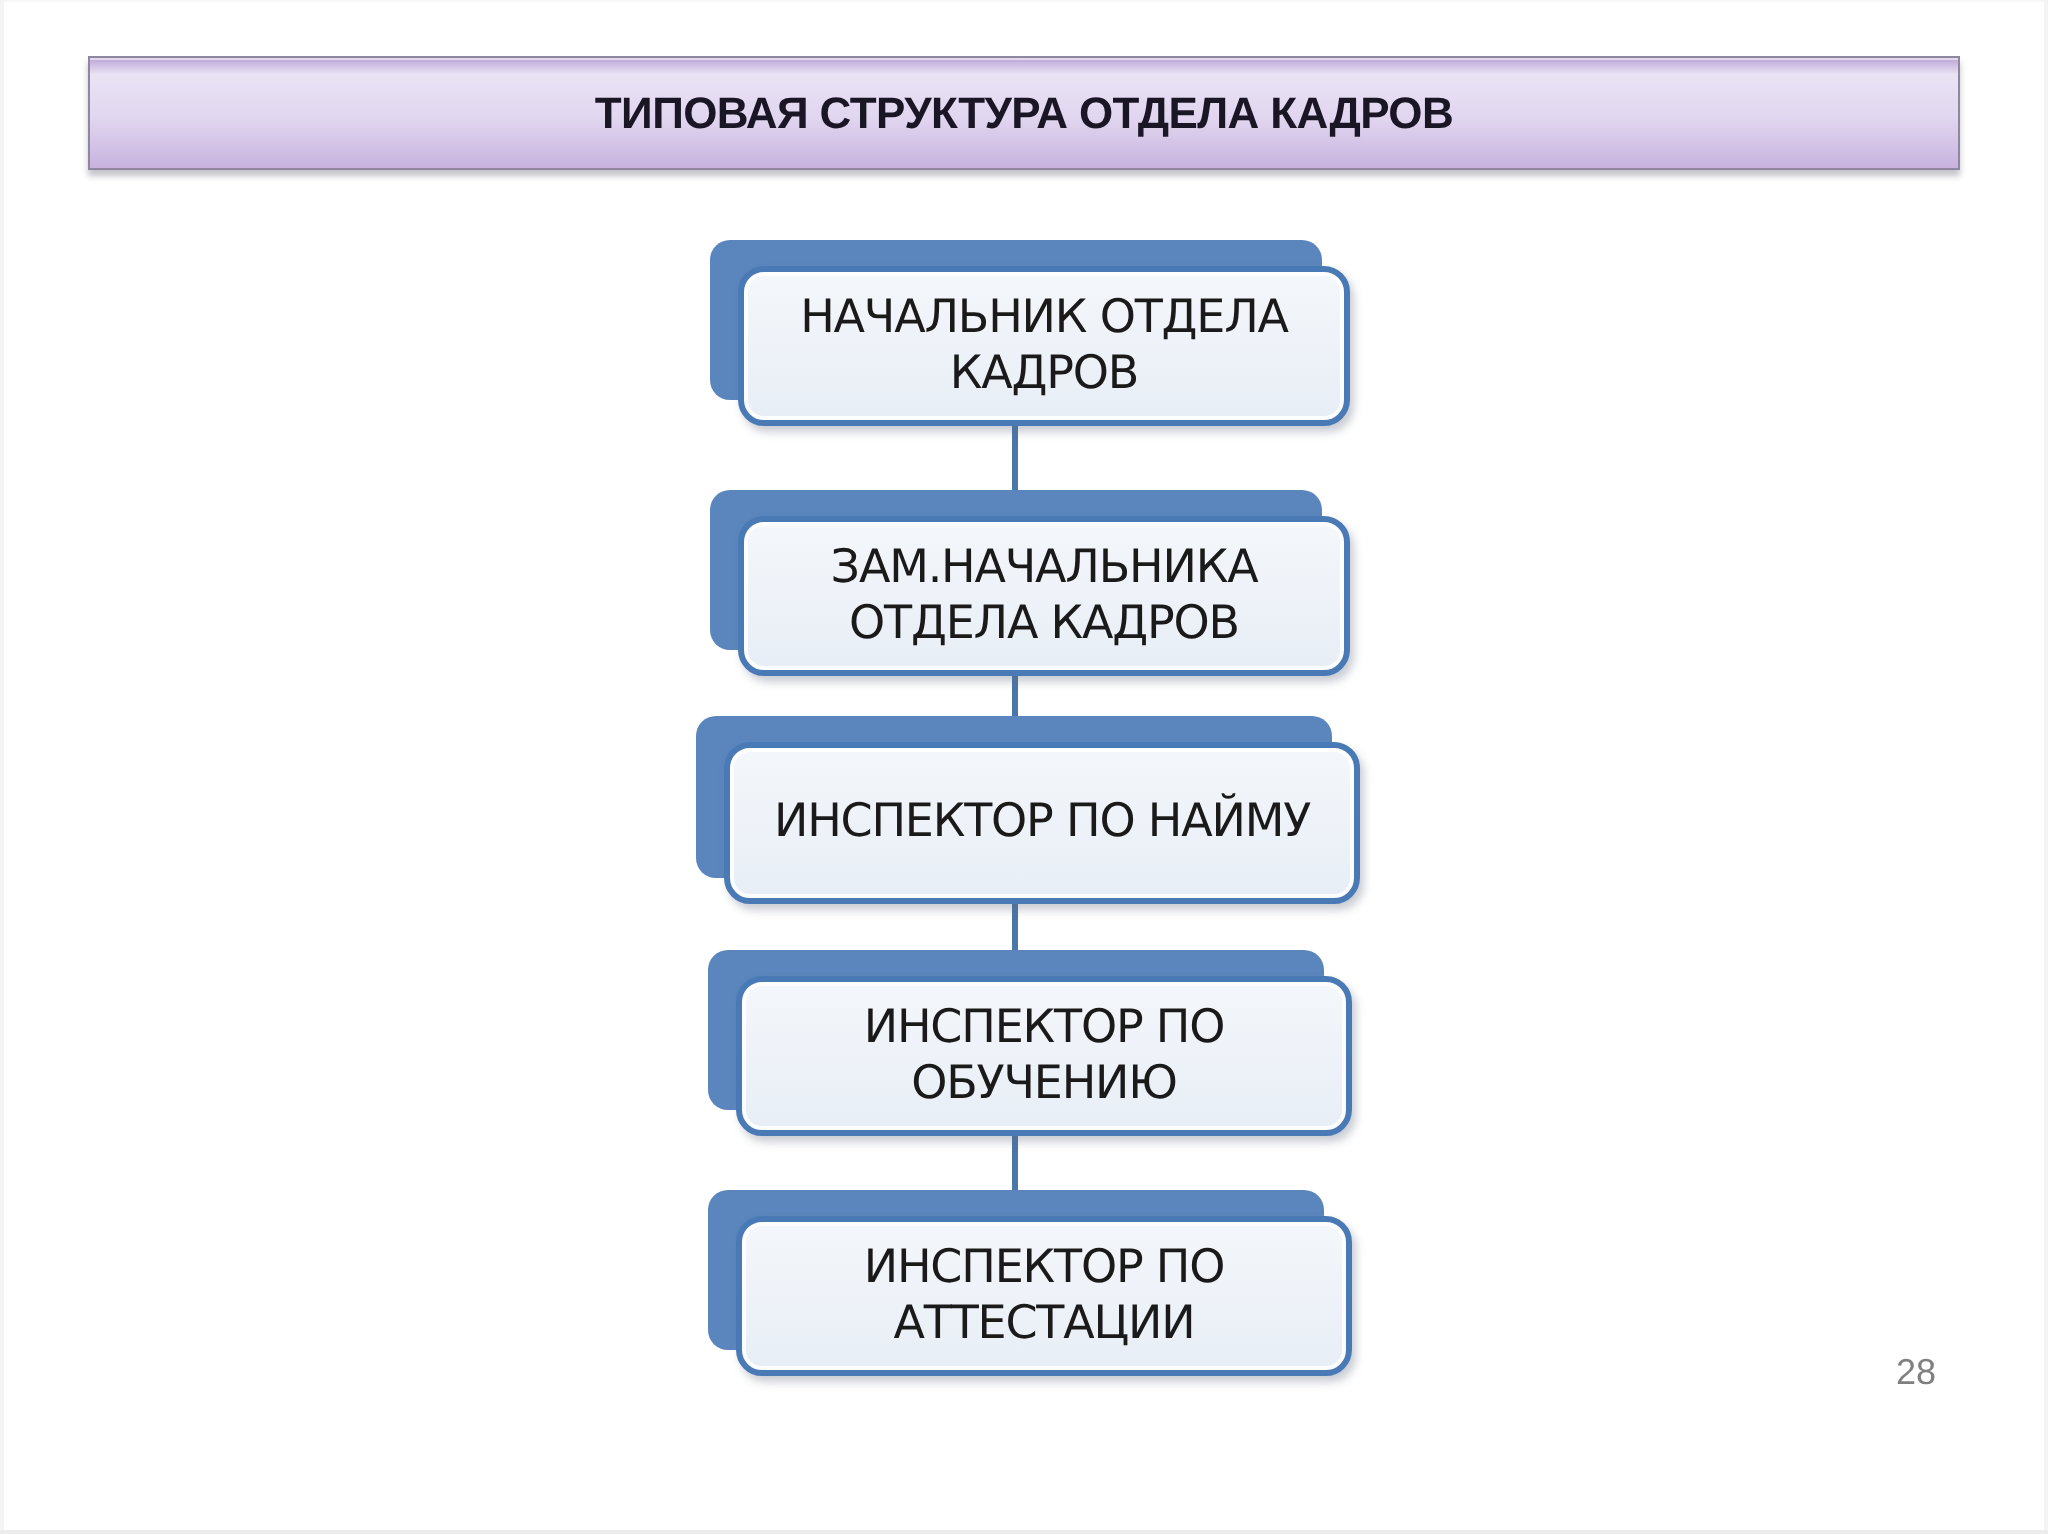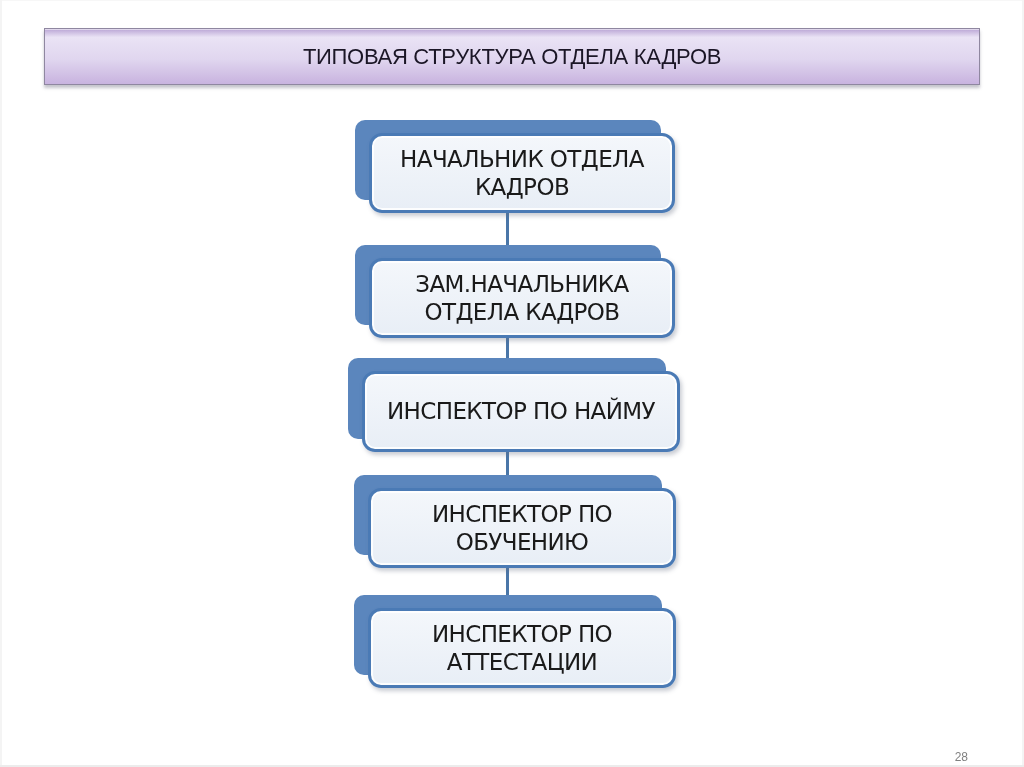--- a/index.html
+++ b/index.html
@@ -21,21 +21,21 @@
     background:linear-gradient(180deg,
       var(--banner-top,#baa5d5) 0%,
       var(--banner-light,#eae3f5) 15%,
       #e0d6ef 55%,
       var(--banner-dark,#c8b3df) 100%);
     box-shadow: 0 3px 3px rgba(125,125,140,.45),
                 inset 0 1px 0 rgba(255,255,255,.55);
     display:flex;align-items:center;justify-content:center;
   }
   .banner-title{
-    font-size:22px;font-weight:400;letter-spacing:-.3px;
+    font-size:22px;font-weight:700;letter-spacing:-.3px;
     color:var(--title-text,#1b1626);
     text-align:center;
   }
 
   
   .connector{
     position:absolute;left:506px;width:3px;z-index:0;
     background:var(--connector,#4a76a8);
   }
   .c1{top:210px;height:38px}
@@ -72,22 +72,22 @@
     font-size:23px;font-weight:400;
     letter-spacing:-.6px;
     line-height:1.22;
     color:var(--text,#1a1a1a);
     text-align:center;
     white-space:pre-line;
   }
 
   
   .page-number{
-    position:absolute;top:750px;right:56px;
-    font-size:12px;color:var(--page-number,#808080);
+    position:absolute;top:676px;right:56px;
+    font-size:18px;color:var(--page-number,#808080);
   }
 </style>
 </head>
 <body>
 
 <div class="slide">
 
   <div class="banner">
     <div class="banner-title">ТИПОВАЯ СТРУКТУРА ОТДЕЛА КАДРОВ</div>
   </div>

